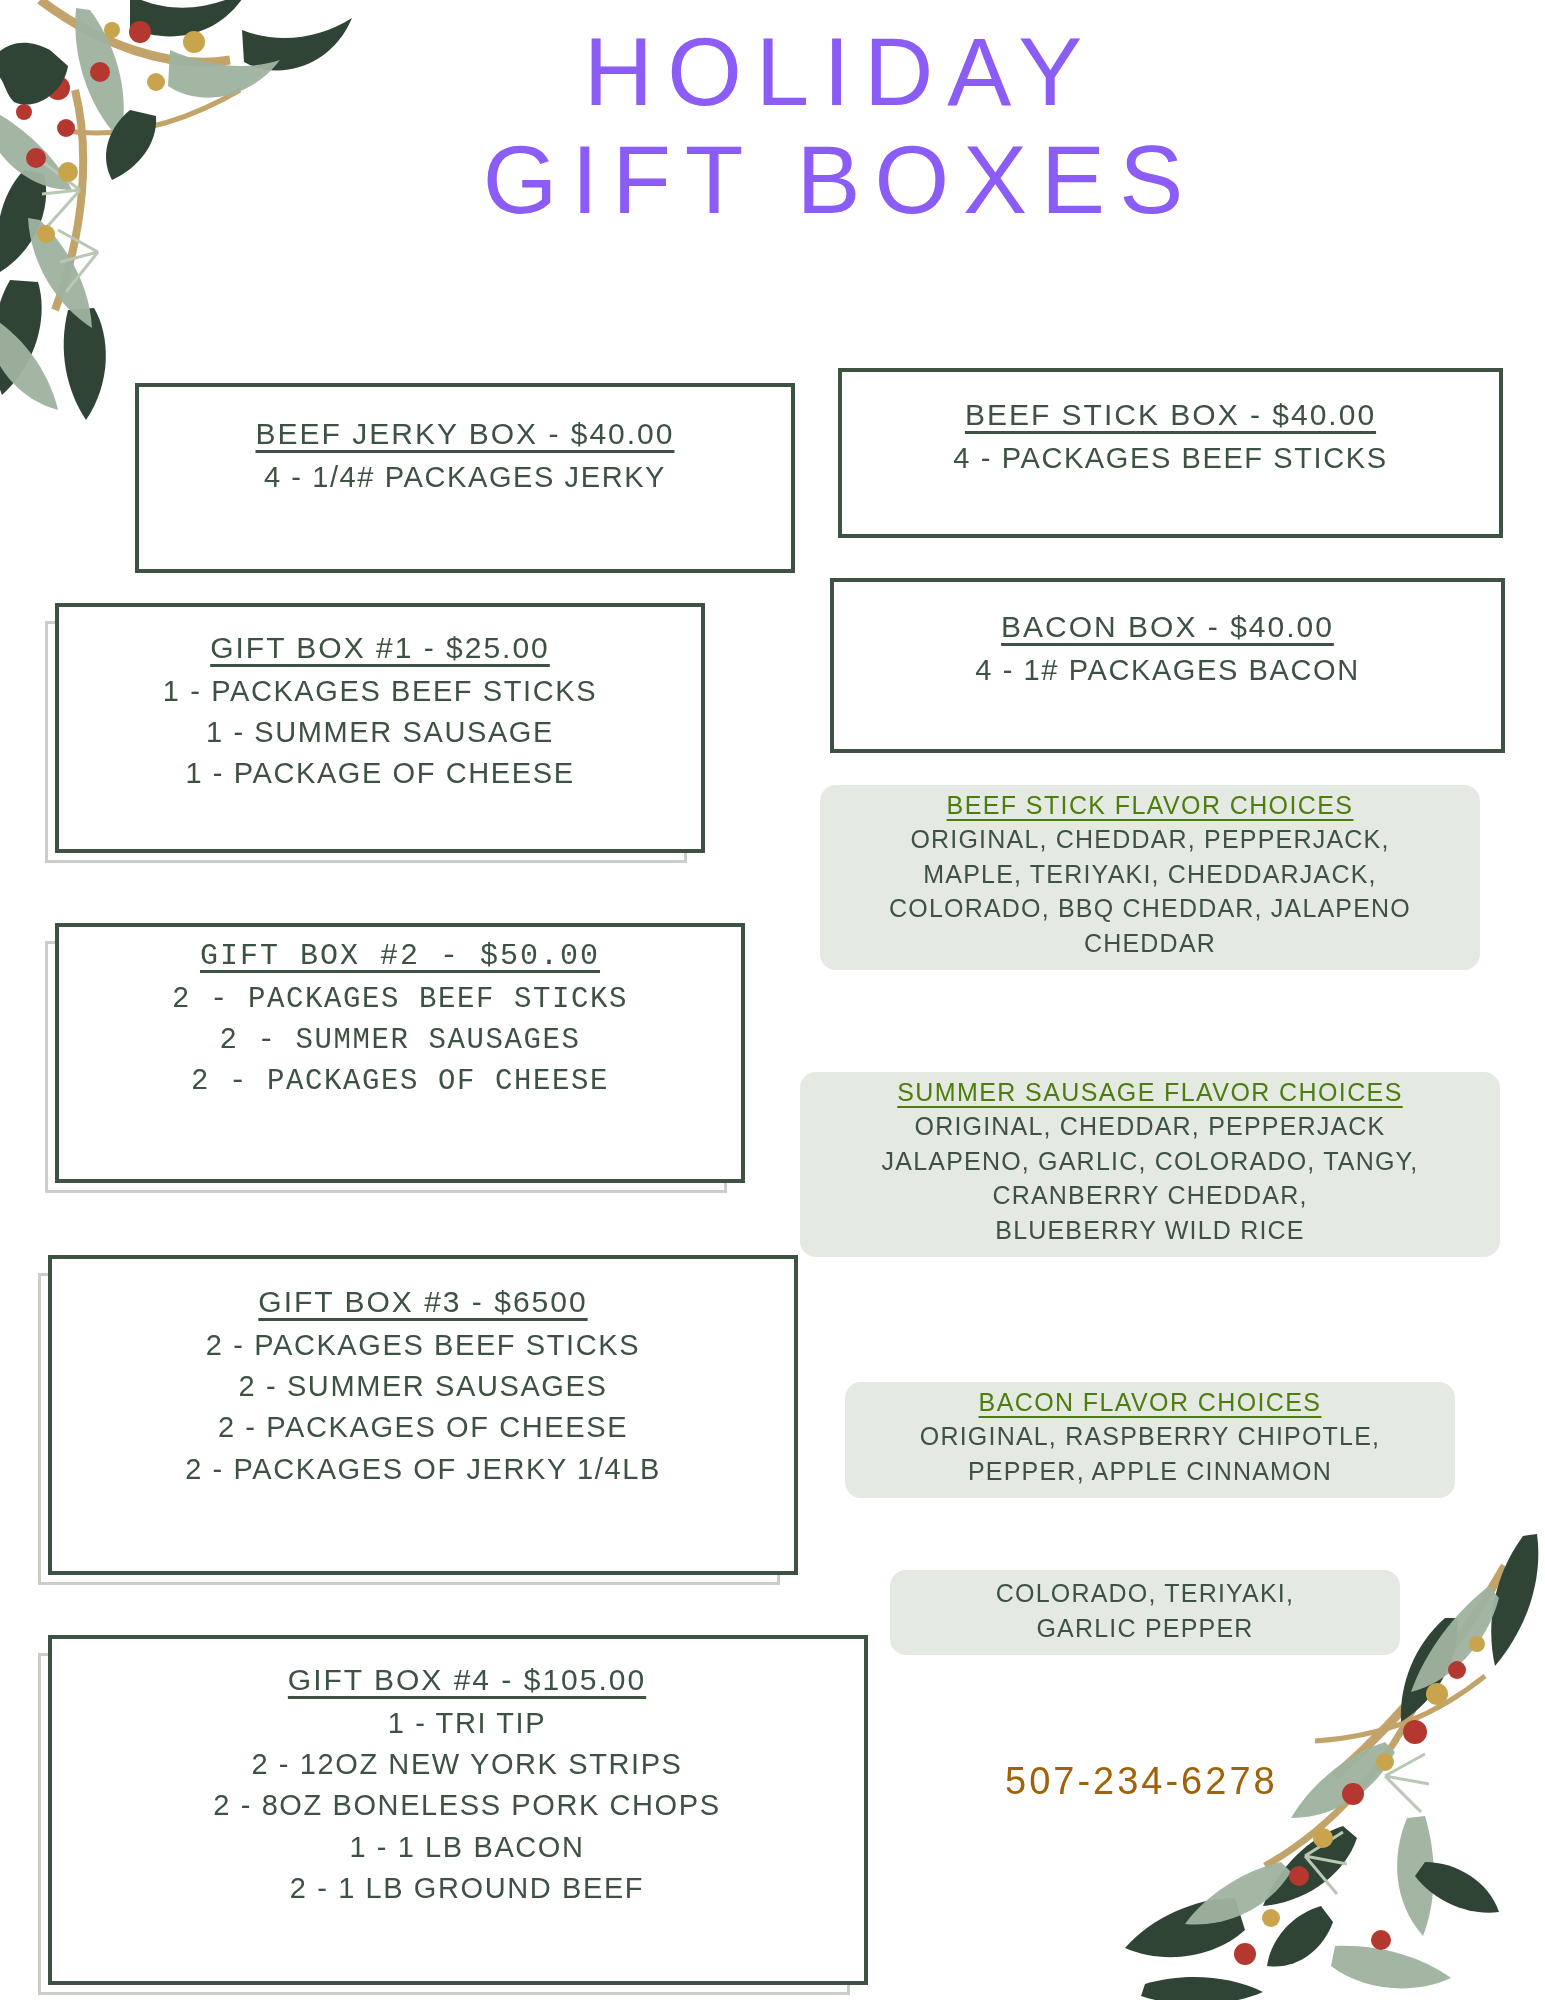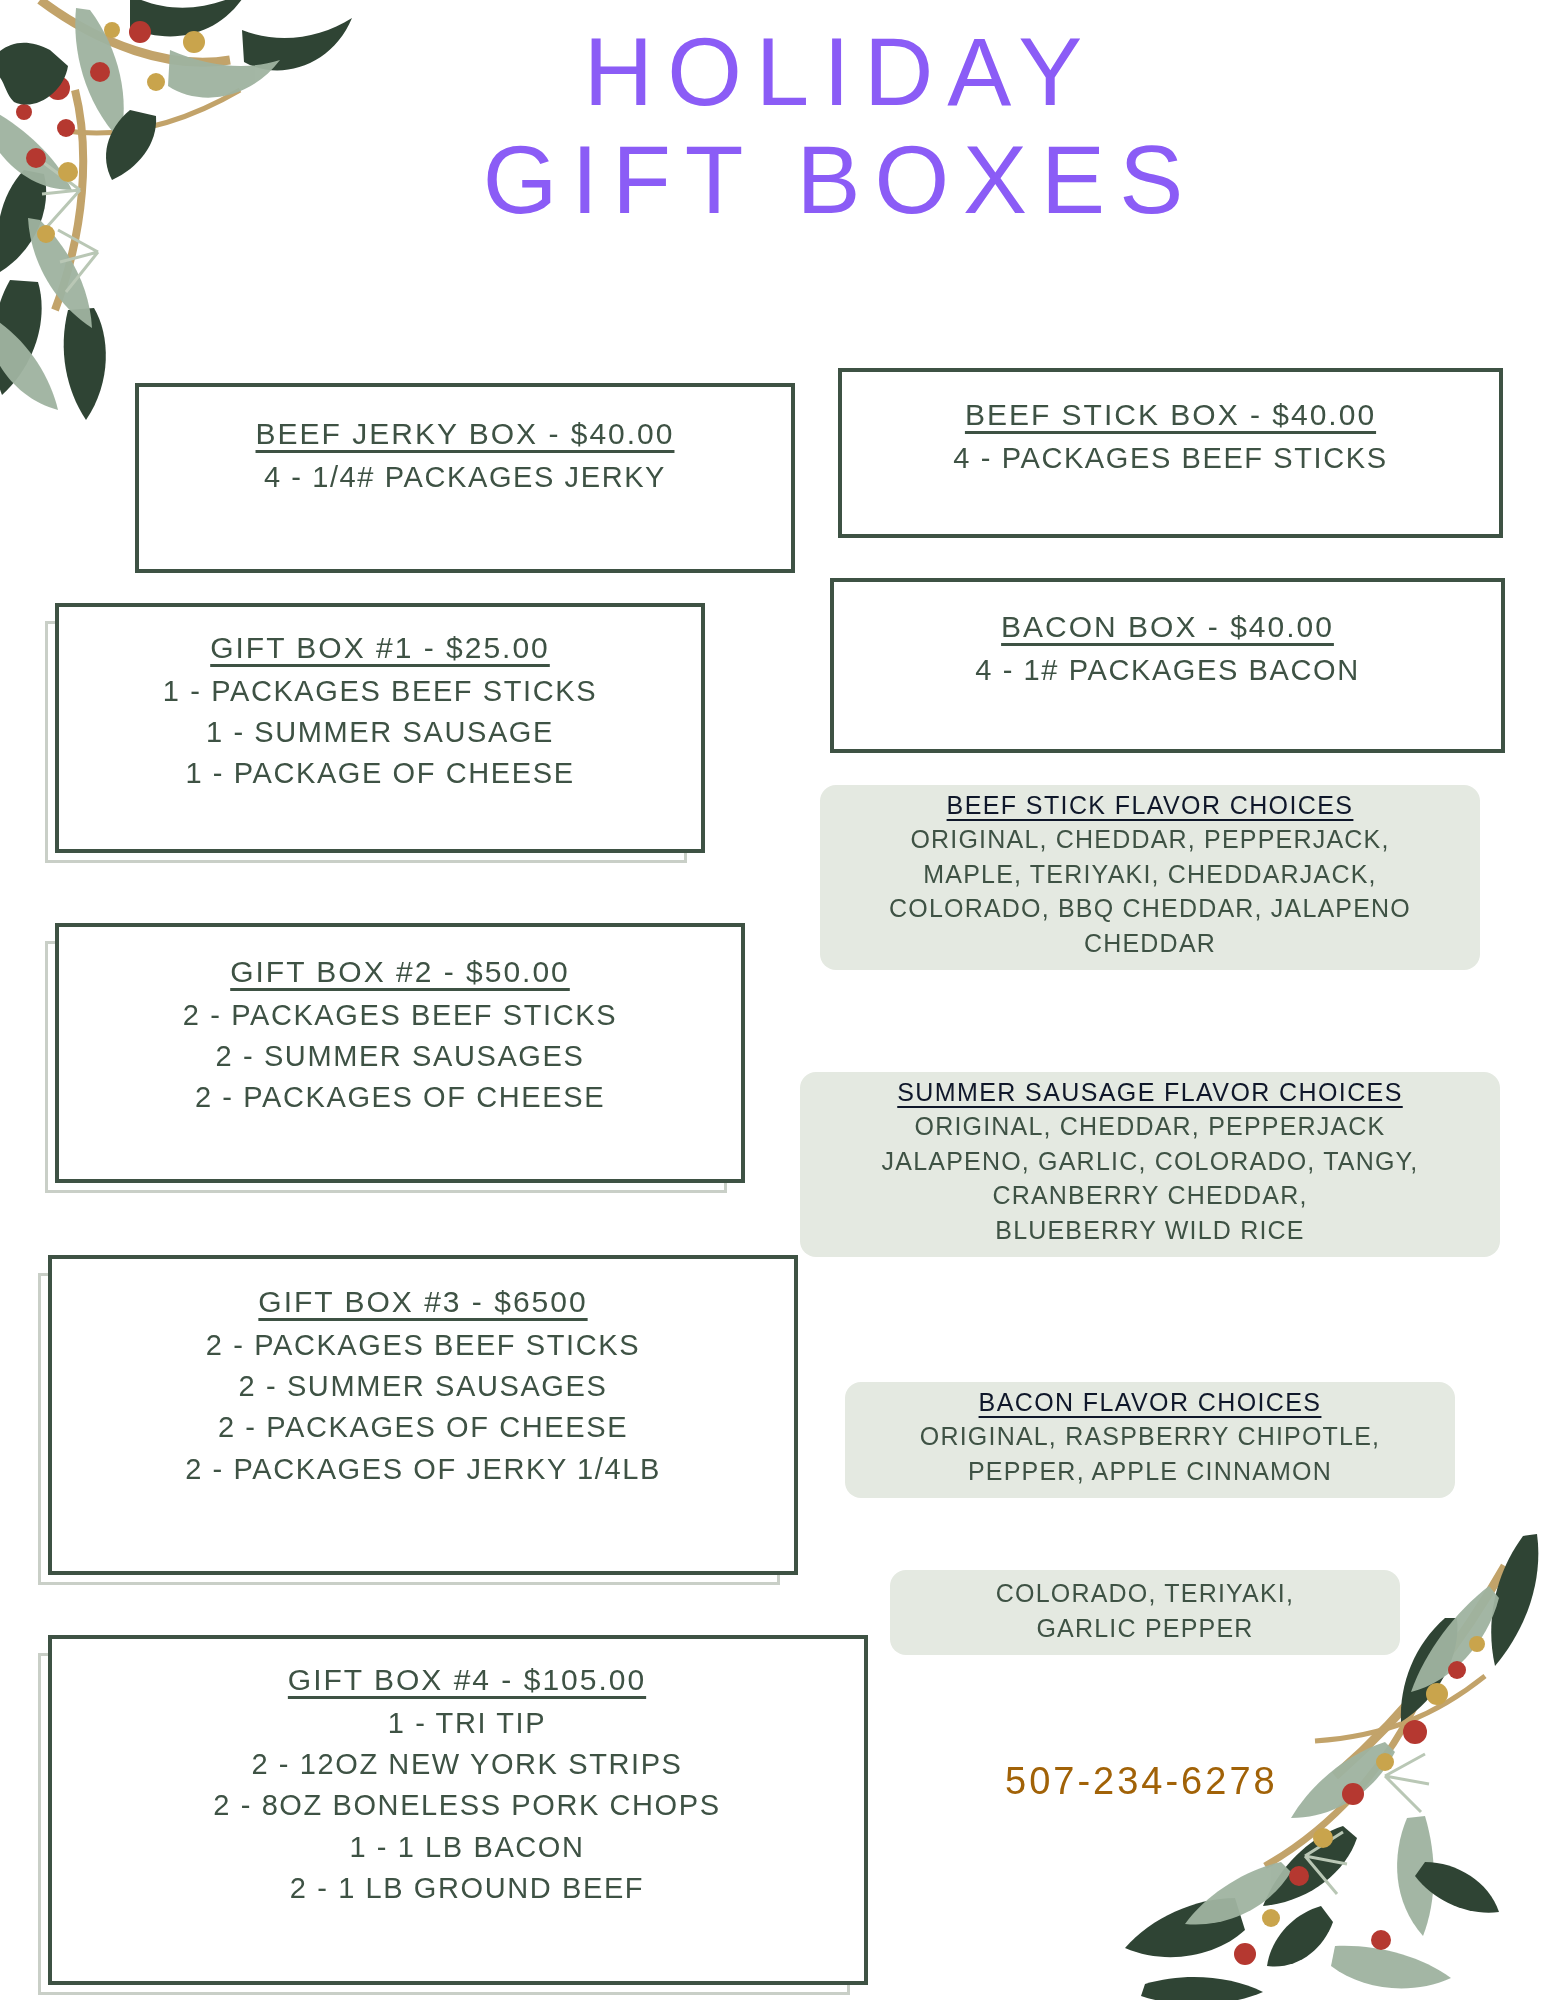--- a/index.html
+++ b/index.html
@@ -77,21 +77,21 @@
     background: #e4e9e1;
     border-radius: 16px;
     text-align: center;
     padding: 6px 12px 10px 12px;
   }
   .flavor-title {
     font-size: 25px;
     letter-spacing: 1.4px;
     text-decoration: underline;
     text-underline-offset: 5px;
-    color: #0f172a;
+    color: #4d7c0f;
     margin-bottom: 2px;
     white-space: nowrap;
   }
   .flavor-line {
     font-size: 25px;
     letter-spacing: 1.2px;
     line-height: 1.38;
     color: #3e5244;
     white-space: nowrap;
   }
@@ -179,21 +179,21 @@
   <div class="box-line">4 - 1/4# PACKAGES JERKY</div>
 </div>
 
 <div class="box double" style="left:55px; top:603px; width:650px; height:250px; padding-top:24px;">
   <div class="box-title">GIFT BOX #1 - $25.00</div>
   <div class="box-line">1 - PACKAGES BEEF STICKS</div>
   <div class="box-line">1 - SUMMER SAUSAGE</div>
   <div class="box-line">1 - PACKAGE OF CHEESE</div>
 </div>
 
-<div class="box double" style="left:55px; top:923px; width:690px; height:260px; padding-top:28px;">
+<div class="box double" style="left:55px; top:923px; width:690px; height:260px; padding-top:12px;font-family:Liberation Mono, monospace;">
   <div class="box-title">GIFT BOX #2 - $50.00</div>
   <div class="box-line">2 - PACKAGES BEEF STICKS</div>
   <div class="box-line">2 - SUMMER SAUSAGES</div>
   <div class="box-line">2 - PACKAGES OF CHEESE</div>
 </div>
 
 <div class="box double" style="left:48px; top:1255px; width:750px; height:320px; padding-top:26px;">
   <div class="box-title">GIFT BOX #3 - $6500</div>
   <div class="box-line">2 - PACKAGES BEEF STICKS</div>
   <div class="box-line">2 - SUMMER SAUSAGES</div>

